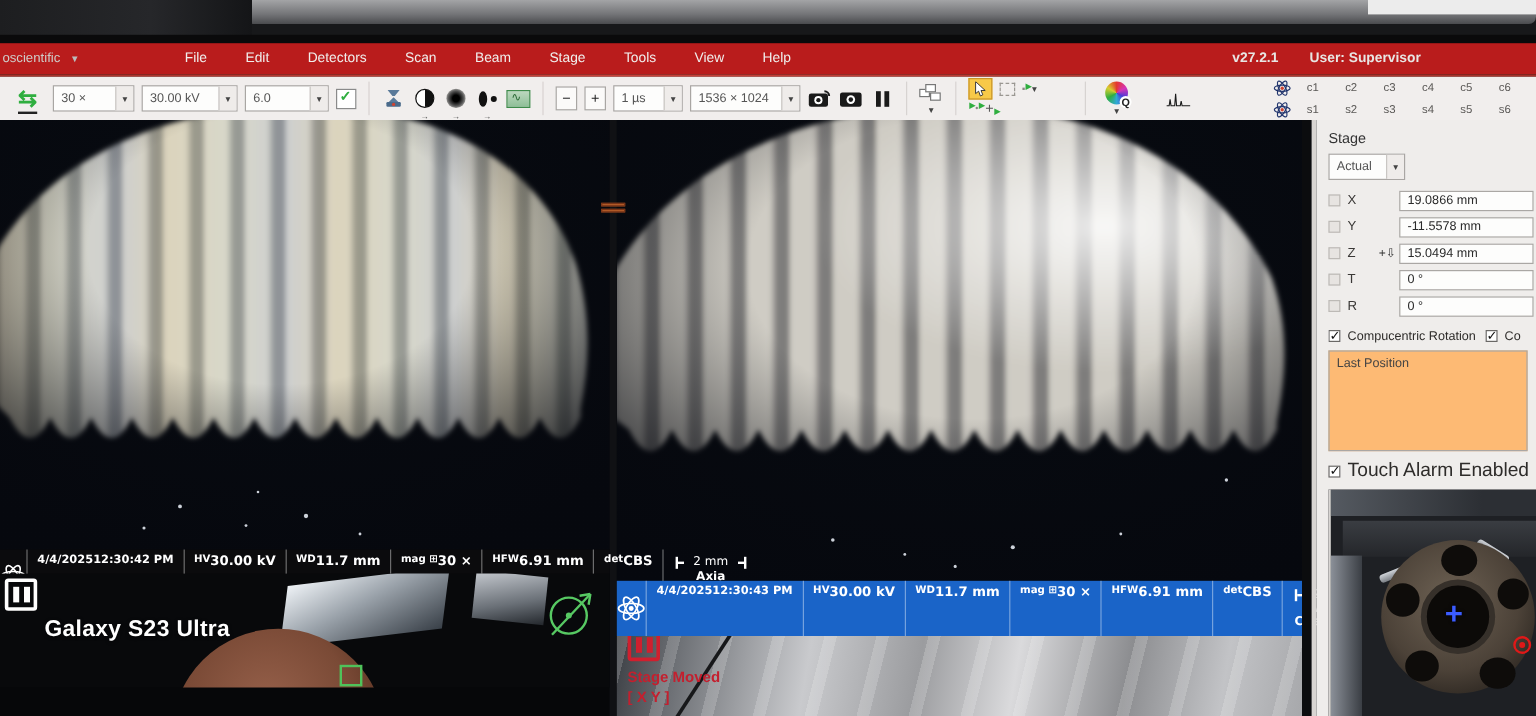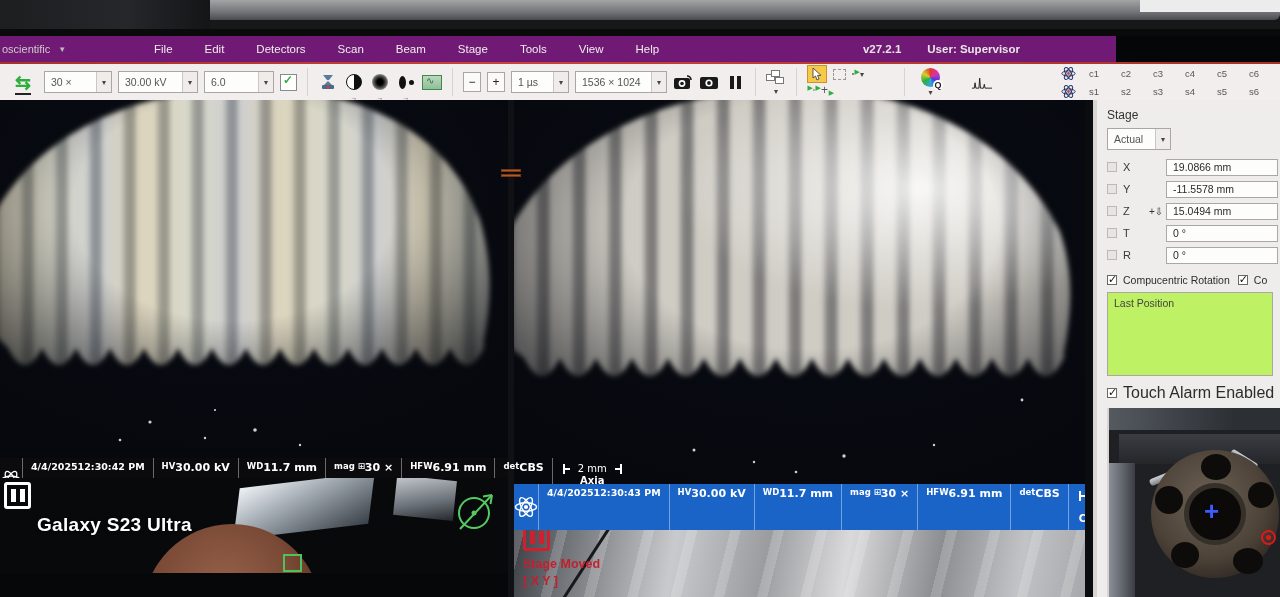--- a/index.html
+++ b/index.html
@@ -7,21 +7,21 @@
   .screen{position:absolute;inset:0;width:1280px;height:597px;background:#050608}
 
   
   .photo-top{position:absolute;left:0;top:0;width:1280px;height:36px;background:#17181a;overflow:hidden}
   .photo-top .tube{position:absolute;left:205px;top:0;width:1075px;height:20px;background:linear-gradient(#a3a4a6,#737477 60%,#4a4b4e);border-radius:0 0 6px 6px}
   .photo-top .hot{position:absolute;left:1140px;top:0;width:140px;height:12px;background:#ececec}
   .photo-top .shadow-l{position:absolute;left:0;top:0;width:210px;height:36px;background:linear-gradient(90deg,#1d1e20,#26272a 60%,#141517)}
   .photo-top .bezel{position:absolute;left:0;bottom:0;width:100%;height:7px;background:#0a0a0b}
 
   
-  .titlebar{position:absolute;left:0;top:36px;width:1116px;height:26px;background:#701a75;display:flex;align-items:center;color:#e8e6e4}
+  .titlebar{position:absolute;left:0;top:36px;width:1280px;height:26px;background:#b91c1c;display:flex;align-items:center;color:#e8e6e4}
   .logo{display:flex;align-items:center;gap:8px;width:140px;padding-left:2px;color:#cfccc9;font-size:11px}
   .logo .caret{font-size:8px;color:#bbb}
   .menus{display:flex;gap:4px}
   .menu-item{padding:4px 14px;font-size:11.5px;font-weight:400;color:#f0eeec;cursor:default}
   .tb-right{margin-left:auto;display:flex;gap:26px;padding-right:96px;font-size:11.5px;font-weight:700}
   .redline{position:absolute;left:0;top:62px;width:1280px;height:2px;background:linear-gradient(90deg,#a5322a,#c8423a 40%,#a5322a)}
 
   
   .toolbar{position:absolute;left:0;top:64px;width:1280px;height:36px;background:#f1eeed;display:flex;align-items:center;gap:6px;padding:0 8px;color:#333}
   .tsep{width:1px;height:28px;background:#d7d3d1;margin:0 4px}
@@ -122,21 +122,21 @@
   .sp-dd{width:64px;margin-bottom:8px}
   .axrow{display:flex;align-items:center;height:18px;margin-bottom:4px;padding-right:2px}
   .cb{width:10px;height:10px;border:1px solid #bdbab6;background:#e7e4e1;margin-right:6px;flex:none;position:relative}
   .cb.checked{background:#fff;border-color:#6a6866}
   .cb.checked::after{content:"✓";position:absolute;left:0px;top:-3px;font-size:11px;color:#111}
   .axlabel{font-size:11px;color:#3a3836;width:12px}
   .zicon{font-size:10px;color:#333;margin-left:14px}
   .axfield{margin-left:auto;width:112px;height:17px;background:#fdfdfc;border:1px solid #aaa7a4;font-size:10.5px;color:#2a2a2a;display:flex;align-items:center;padding-left:6px;white-space:nowrap;overflow:hidden}
   .ckrow{display:flex;align-items:center;margin:6px 0 6px;white-space:nowrap;overflow:hidden}
   .ckrow .lbl{font-size:10.5px;margin-right:8px}
-  .listbox{width:166px;height:84px;background:#bef264;border:1px solid #aaa7a4;font-size:10.5px;color:#444;padding:4px 6px}
+  .listbox{width:166px;height:84px;background:#fdba74;border:1px solid #aaa7a4;font-size:10.5px;color:#444;padding:4px 6px}
   .ta-row{display:flex;align-items:center;margin:8px 0 6px}
   .navcam{flex:1;margin-right:0;position:relative;background:#1e2024;overflow:hidden;border-left:2px solid #d8d5d2}
   .navcam .bar1{position:absolute;left:10px;top:26px;width:170px;height:30px;background:linear-gradient(#3a3d42,#24262a)}
   .navcam .bar2{position:absolute;left:0;top:0;width:180px;height:22px;background:linear-gradient(90deg,#555a61,#2c2f34 70%)}
   .navcam .frame-l{position:absolute;left:0px;top:55px;width:26px;height:140px;background:linear-gradient(90deg,#8b9098,#3a3e44)}
   .holder{position:absolute;left:42px;top:42px;width:128px;height:128px;border-radius:50%;
           background:radial-gradient(circle at 45% 40%,#6e6254,#4c4238 55%,#2e2822 80%,#1a1512)}
   .holder .h{position:absolute;border-radius:50%;background:#0e0c0a}
   .holder .ctr{position:absolute;left:33px;top:33px;width:62px;height:62px;border-radius:50%;background:#0c0a08;border:5px solid #36302a}
   .bluecross{position:absolute;left:53px;top:46px;color:#3b5cff;font-size:26px;font-weight:700;text-shadow:0 0 3px #001}

